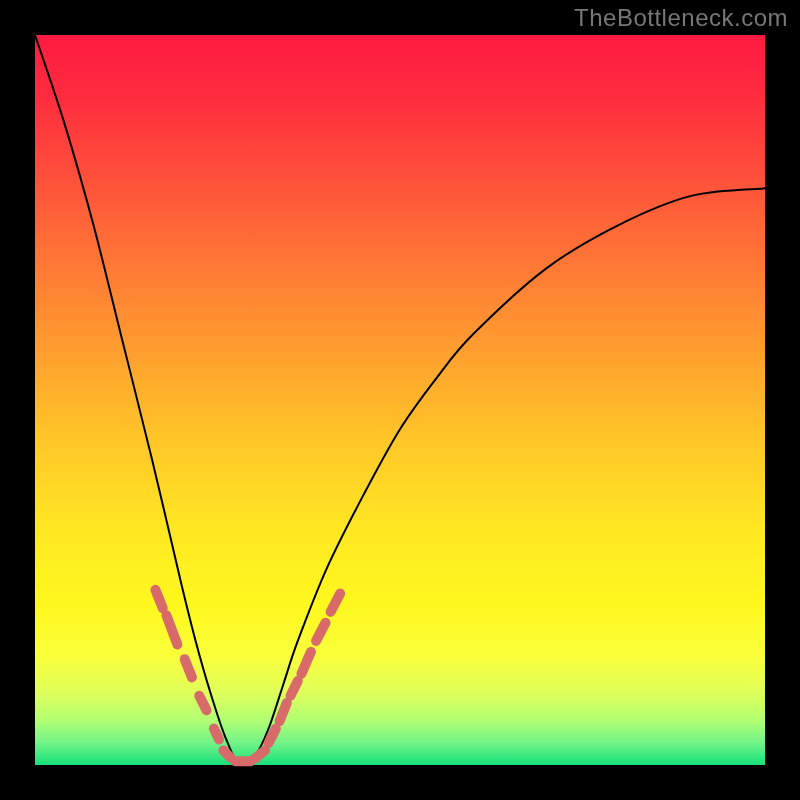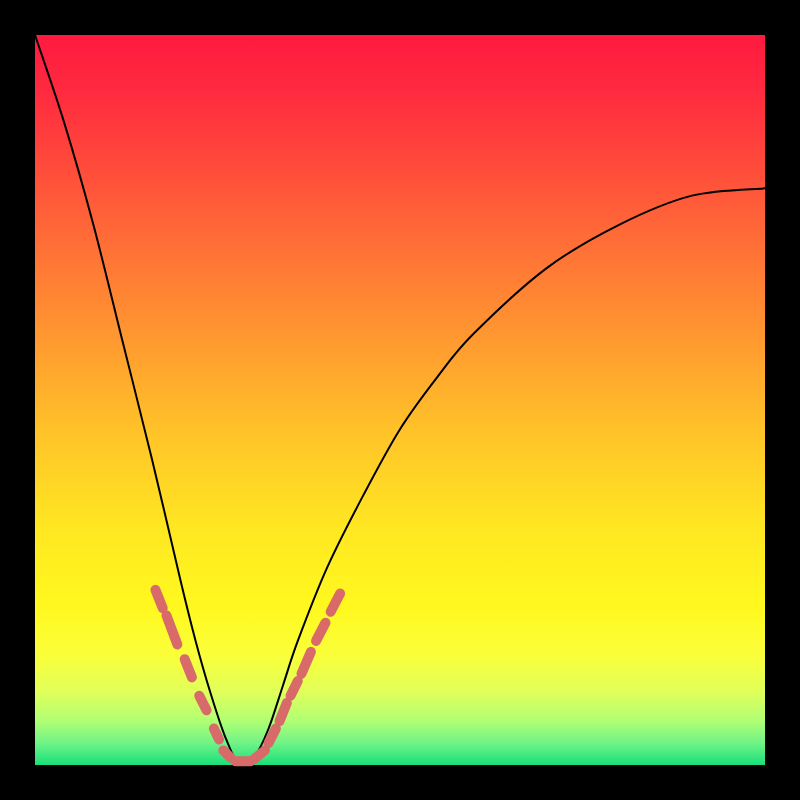--- a/index.html
+++ b/index.html
@@ -70,13 +70,14 @@
         <line x1="254.00" y1="759.16" x2="264.95" y2="750.40" stroke="#d86a6a" stroke-width="10" stroke-linecap="round"></line>
         <line x1="268.60" y1="743.10" x2="275.90" y2="728.50" stroke="#d86a6a" stroke-width="10" stroke-linecap="round"></line>
         <line x1="279.55" y1="721.20" x2="286.85" y2="702.95" stroke="#d86a6a" stroke-width="10" stroke-linecap="round"></line>
         <line x1="290.50" y1="695.65" x2="297.80" y2="681.05" stroke="#d86a6a" stroke-width="10" stroke-linecap="round"></line>
         <line x1="301.45" y1="673.75" x2="310.94" y2="651.85" stroke="#d86a6a" stroke-width="10" stroke-linecap="round"></line>
         <line x1="316.05" y1="640.90" x2="325.54" y2="622.65" stroke="#d86a6a" stroke-width="10" stroke-linecap="round"></line>
         <line x1="330.65" y1="611.70" x2="340.14" y2="593.45" stroke="#d86a6a" stroke-width="10" stroke-linecap="round"></line>
       </g>
   </svg>
 
+  <div class="watermark">TheBottleneck.com</div>
 </div>
 
 </body></html>

